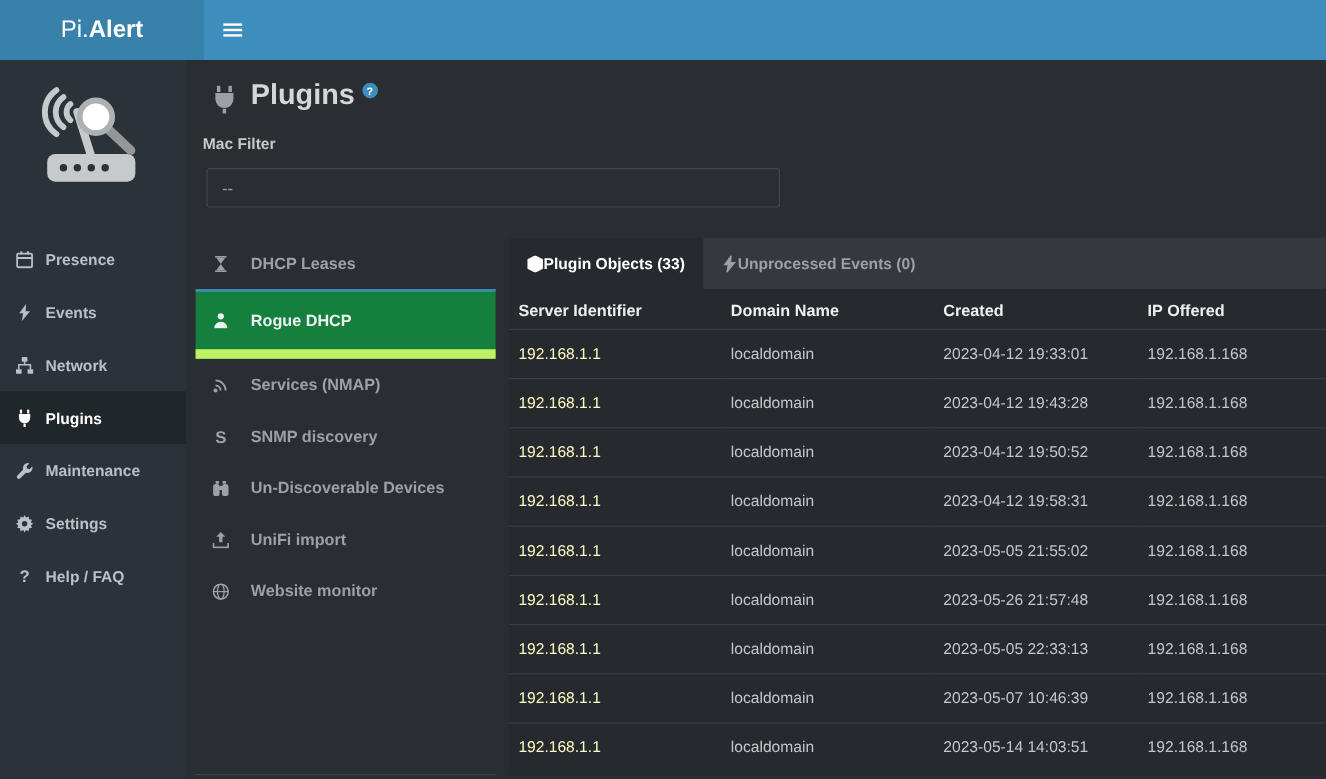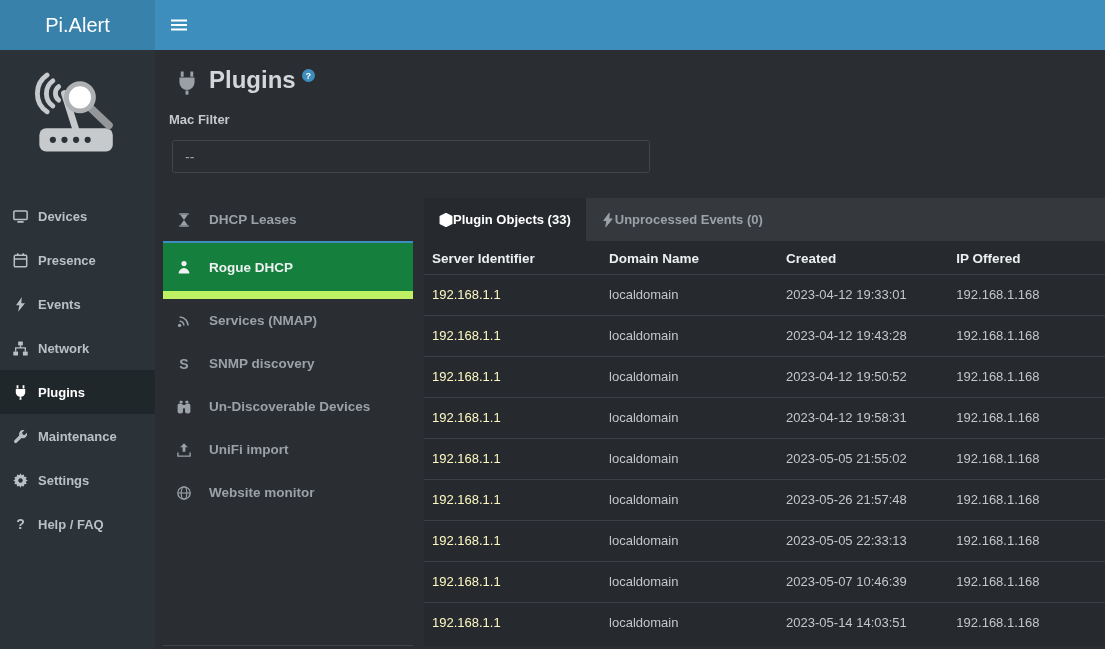--- a/index.html
+++ b/index.html
@@ -1,20 +1,20 @@
 <!DOCTYPE html>
 <html><head>
 <meta charset="utf-8">
 <style>
   *{box-sizing:border-box;margin:0;padding:0}
   html,body{width:1105px;height:649px;overflow:hidden;background:#2a2d31;font-family:"Liberation Sans",sans-serif}
 
   .topbar{position:absolute;top:0;left:0;width:1105px;height:50px;background:#3e8ebd;display:flex;z-index:5}
-  .brand{width:155px;height:50px;background:#3781ab;color:#fff;display:flex;align-items:center;justify-content:center;font-size:20px;cursor:pointer}
-  .brand b{font-weight:400}
+  .brand{width:170px;height:50px;background:#3781ab;color:#fff;display:flex;align-items:center;justify-content:center;font-size:20px;cursor:pointer}
+  .brand b{font-weight:700}
   .nav-rest{flex:1;display:flex;align-items:center;padding-left:16px;color:#fff}
   .hamburger{cursor:pointer;display:flex;align-items:center}
   .hamburger svg{fill:#fff}
 
   .sidebar{position:absolute;top:50px;left:0;width:155px;height:599px;background:#2b3338;color:#b9c0c6}
   .logo-wrap{height:130px;display:flex;align-items:center;justify-content:center;padding-top:10px}
   .side-menu{margin-top:14px}
   .side-item{display:flex;align-items:center;gap:10px;height:44px;padding:0 13px;font-size:13px;font-weight:700;color:#b9c0c6;cursor:pointer}
   .side-item svg{width:15px;height:15px;flex:0 0 15px;fill:currentColor}
   .side-item.active{background:#20272b;color:#fff}
@@ -81,27 +81,20 @@
       <circle cx="46" cy="70" r="3.2" fill="#2b3338"></circle>
       <circle cx="58" cy="70" r="3.2" fill="#2b3338"></circle>
       <circle cx="70" cy="70" r="3.2" fill="#2b3338"></circle>
       <line x1="73" y1="37" x2="92" y2="55" stroke="#93979a" stroke-width="8" stroke-linecap="round"></line>
       <circle cx="62" cy="26" r="14" fill="#ffffff" stroke="#aeb1b3" stroke-width="5"></circle>
     </svg>
   </div>
   <div class="side-menu">
     <div class="side-item">
       <svg viewBox="0 0 14 14">
-          <rect x="0.8" y="1.8" width="12.4" height="8" rx="1" fill="none" stroke="currentColor" stroke-width="1.4"></rect>
-          <rect x="4" y="11.2" width="6" height="1.6" rx="0.4"></rect>
-        </svg>
-      <span>Devices</span>
-    </div>
-    <div class="side-item">
-      <svg viewBox="0 0 14 14">
           <rect x="1.2" y="2.2" width="11.6" height="10.6" rx="1" fill="none" stroke="currentColor" stroke-width="1.4"></rect>
           <line x1="1.2" y1="5.6" x2="12.8" y2="5.6" stroke="currentColor" stroke-width="1.4"></line>
           <rect x="3.6" y="0.3" width="1.6" height="2.6" rx="0.5"></rect>
           <rect x="8.8" y="0.3" width="1.6" height="2.6" rx="0.5"></rect>
         </svg>
       <span>Presence</span>
     </div>
     <div class="side-item">
       <svg viewBox="0 0 14 14">
           <path d="M8.2 0.3L2.8 7.6h3.1L4.8 13.7 11.2 5.9H7.8z"></path>

